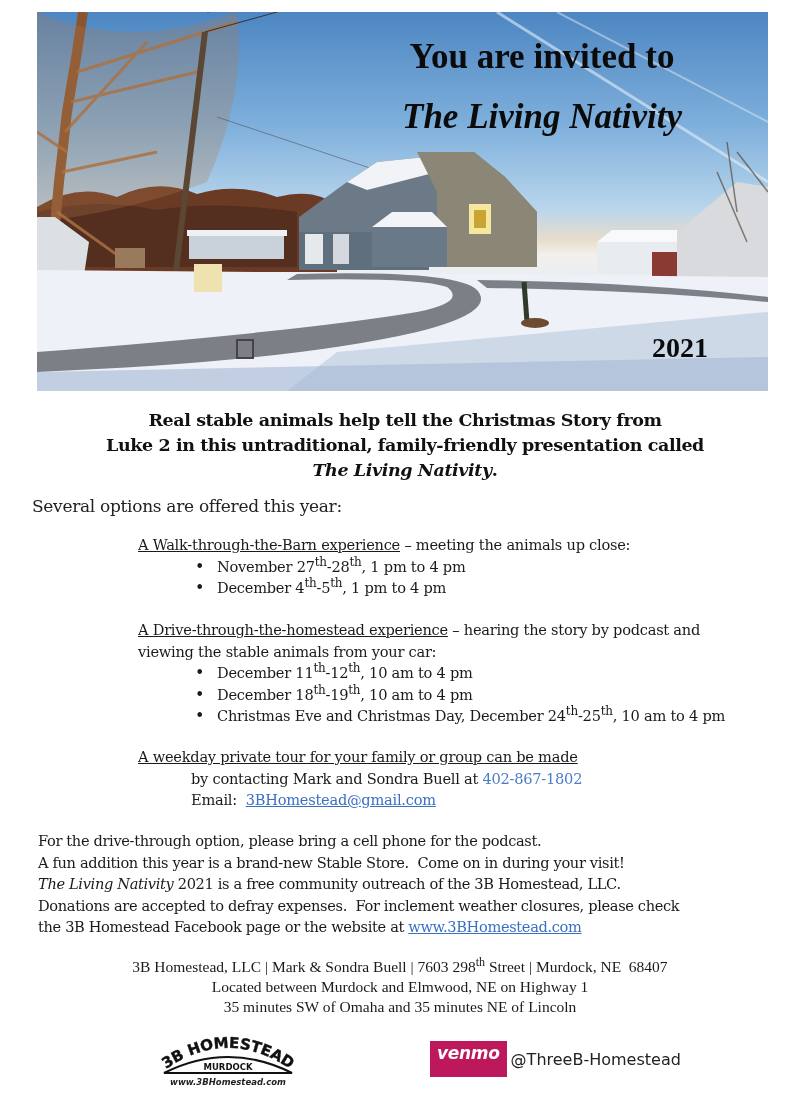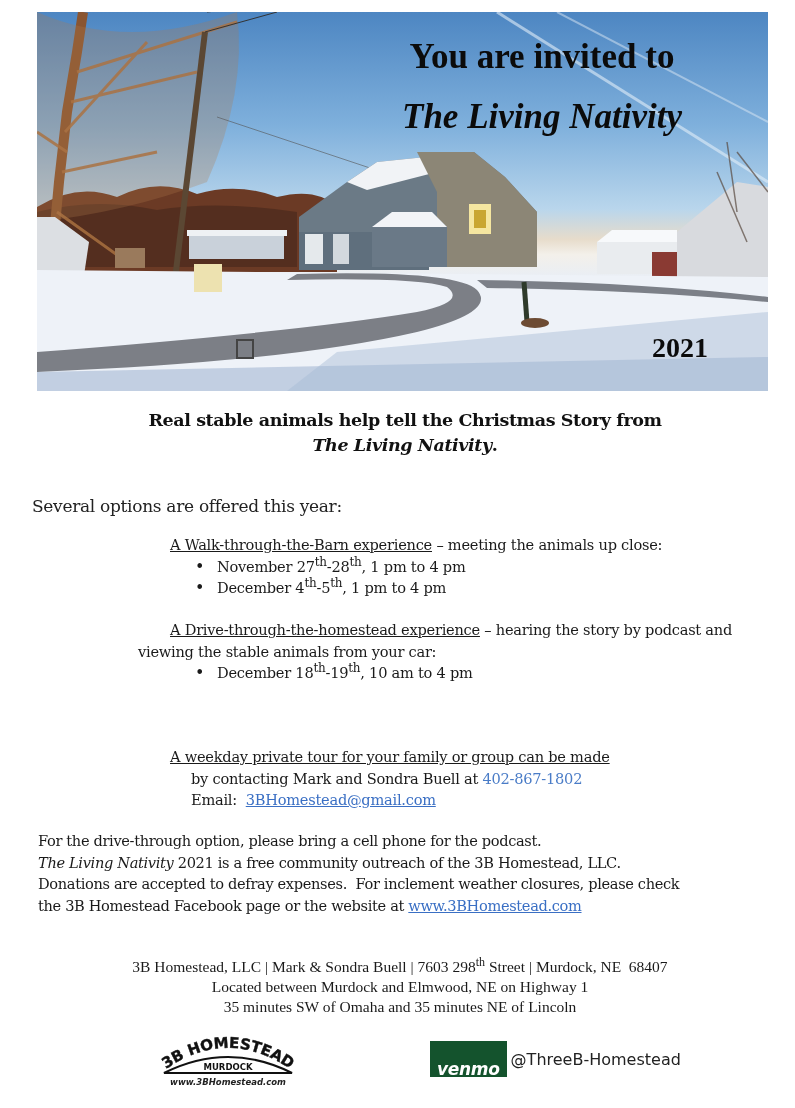--- a/index.html
+++ b/index.html
@@ -33,21 +33,21 @@
     }
     .intro .em { font-style: italic; }
 
     .lead {
       position: absolute; left: 32px; top: 496px;
       font-family: "DejaVu Serif", serif; font-size: 17px; color: #222; letter-spacing: -0.3px;
     }
 
     
     .section { position: absolute; left: 138px; width: 640px; font-family: "DejaVu Serif", serif; font-size: 14.6px; color: #1a1a1a; line-height: 21.5px; letter-spacing: -0.25px; }
-    .u { text-decoration: underline; margin-left: 32px; }
+    .u { text-decoration: underline; }
     .bullets { list-style: none; margin-left: 57px; }
     .bullets li { position: relative; padding-left: 22px; }
     .bullets li::before { content: "\2022"; position: absolute; left: 0; top: 0; font-size: 16px; }
     sup { font-size: 12px; line-height: 0; vertical-align: 6px; }
     .contact { margin-left: 53px; }
     .blue { color: #4a7cc7; }
     .link { color: #3a6fc4; text-decoration: underline; }
 
     #sec-walk { top: 534px; }
     #sec-drive { top: 619px; }
@@ -66,22 +66,22 @@
       font-family: "Liberation Serif", serif; font-size: 15.5px; line-height: 20px; color: #1a1a1a;
     }
 
     
     .logo { position: absolute; left: 158px; top: 1033px; width: 140px; height: 58px; }
     .logo svg { width: 140px; height: 46px; display: block; }
     .logo-url { font-family: "DejaVu Sans", sans-serif; font-style: italic; font-weight: bold; font-size: 8.5px; color: #222; text-align: center; margin-top: -2px; }
 
     .venmo { position: absolute; left: 430px; top: 1046px; height: 26px; display: flex; align-items: center; }
     .venmo-badge {
-      background: #14532d; color: #fff; font-family: "DejaVu Sans", sans-serif; font-weight: bold; font-style: italic;
-      font-size: 17px; padding: 16px 7px; height: 36px; line-height: 25px; letter-spacing: -0.3px;
+      background: #be185d; color: #fff; font-family: "DejaVu Sans", sans-serif; font-weight: bold; font-style: italic;
+      font-size: 17px; padding: 0 7px; height: 36px; line-height: 25px; letter-spacing: -0.3px;
     }
     .venmo-handle { font-family: "DejaVu Sans", sans-serif; font-size: 16px; color: #222; margin-left: 4px; }
   </style>
 </head>
 <body>
 
 <div class="hero">
   <svg viewBox="0 0 731 379">
 
     <path d="M460 0 L731 170" stroke="#e3eef8" stroke-width="3" opacity="0.6" fill="none"></path>
@@ -137,49 +137,53 @@
     <path d="M487 270 L490 310" stroke="#2e3a2a" stroke-width="5"></path>
     <ellipse cx="498" cy="311" rx="14" ry="5" fill="#6d4b33"></ellipse>
   </svg>
   <div class="hero-title">You are invited to</div>
   <div class="hero-subtitle">The Living Nativity</div>
   <div class="hero-year">2021</div>
 </div>
 
 <div class="intro">
   <div>Real stable animals help tell the Christmas Story from</div>
+  <div>Luke 2 in this untraditional, family-friendly presentation called</div>
   <div><span class="em">The Living Nativity</span><span>.</span></div>
 </div>
 
 <div class="lead">Several options are offered this year:</div>
 
 <div class="section" id="sec-walk">
   <div><span class="u">A Walk-through-the-Barn experience</span><span> – meeting the animals up close:</span></div>
   <ul class="bullets">
     <li><span>November </span><span>27</span><sup>th</sup>-<span>28</span><sup>th</sup><span>, 1 pm to 4 pm</span></li>
     <li><span>December </span><span>4</span><sup>th</sup>-<span>5</span><sup>th</sup><span>, 1 pm to 4 pm</span></li>
   </ul>
 </div>
 
 <div class="section" id="sec-drive">
   <div><span class="u">A Drive-through-the-homestead experience</span><span> – hearing the story by podcast and</span></div>
   <div>viewing the stable animals from your car:</div>
   <ul class="bullets">
+    <li><span>December </span><span>11</span><sup>th</sup>-<span>12</span><sup>th</sup><span>, 10 am to 4 pm</span></li>
     <li><span>December </span><span>18</span><sup>th</sup>-<span>19</span><sup>th</sup><span>, 10 am to 4 pm</span></li>
+    <li><span>Christmas Eve and Christmas Day, December </span><span>24</span><sup>th</sup>-<span>25</span><sup>th</sup><span>, 10 am to 4 pm</span></li>
   </ul>
 </div>
 
 <div class="section" id="sec-tour">
   <div class="u">A weekday private tour for your family or group can be made</div>
   <div class="contact"><span>by contacting Mark and Sondra Buell at </span><span class="blue">402-867-1802</span></div>
   <div class="contact"><span style="white-space:pre">Email:  </span><a class="link">3BHomestead@gmail.com</a></div>
 </div>
 
 <div class="notes">
   <div>For the drive-through option, please bring a cell phone for the podcast.</div>
+  <div style="white-space:pre">A fun addition this year is a brand-new Stable Store.  Come on in during your visit!</div>
   <div><span class="it">The Living Nativity</span><span> 2021 is a free community outreach of the 3B Homestead, LLC.</span></div>
   <div style="white-space:pre">Donations are accepted to defray expenses.  For inclement weather closures, please check</div>
   <div><span>the 3B Homestead Facebook page or the website at </span><a class="link">www.3BHomestead.com</a></div>
 </div>
 
 <div class="address">
   <div style="white-space:pre"><span>3B Homestead, LLC | Mark &amp; Sondra Buell | 7603 298</span><sup>th</sup><span> Street | Murdock, NE  68407</span></div>
   <div>Located between Murdock and Elmwood, NE on Highway 1</div>
   <div>35 minutes SW of Omaha and 35 minutes NE of Lincoln</div>
 </div>

